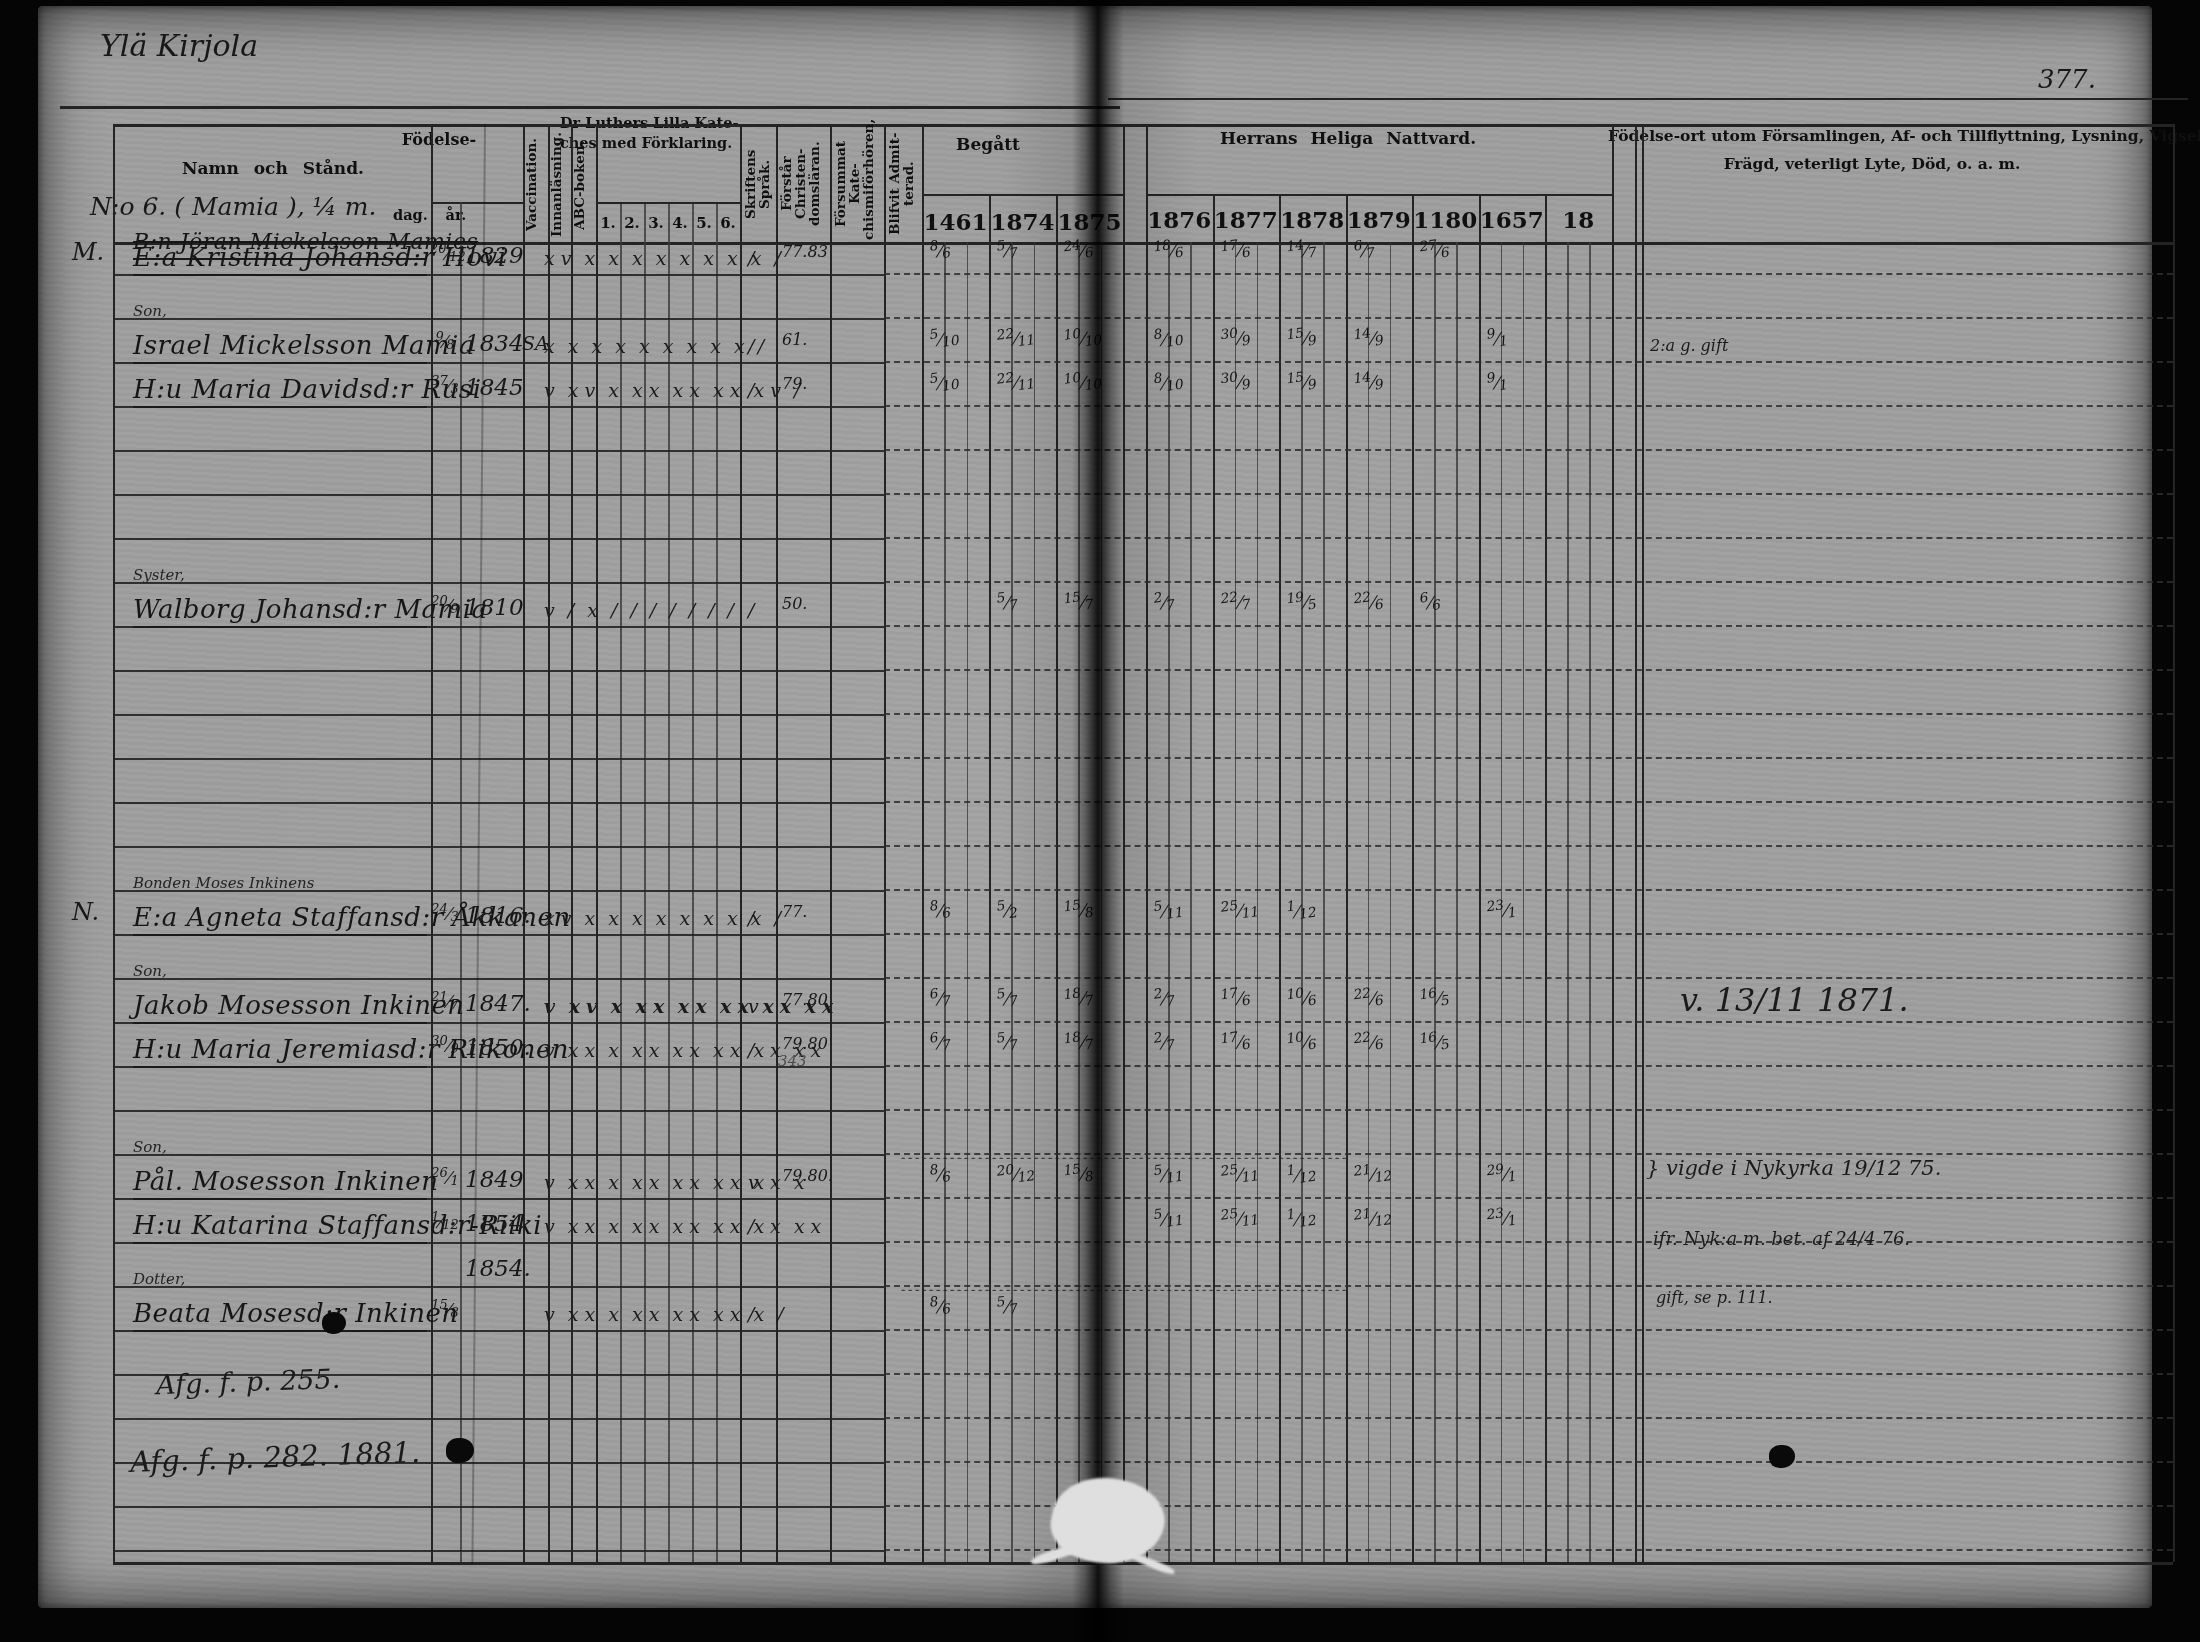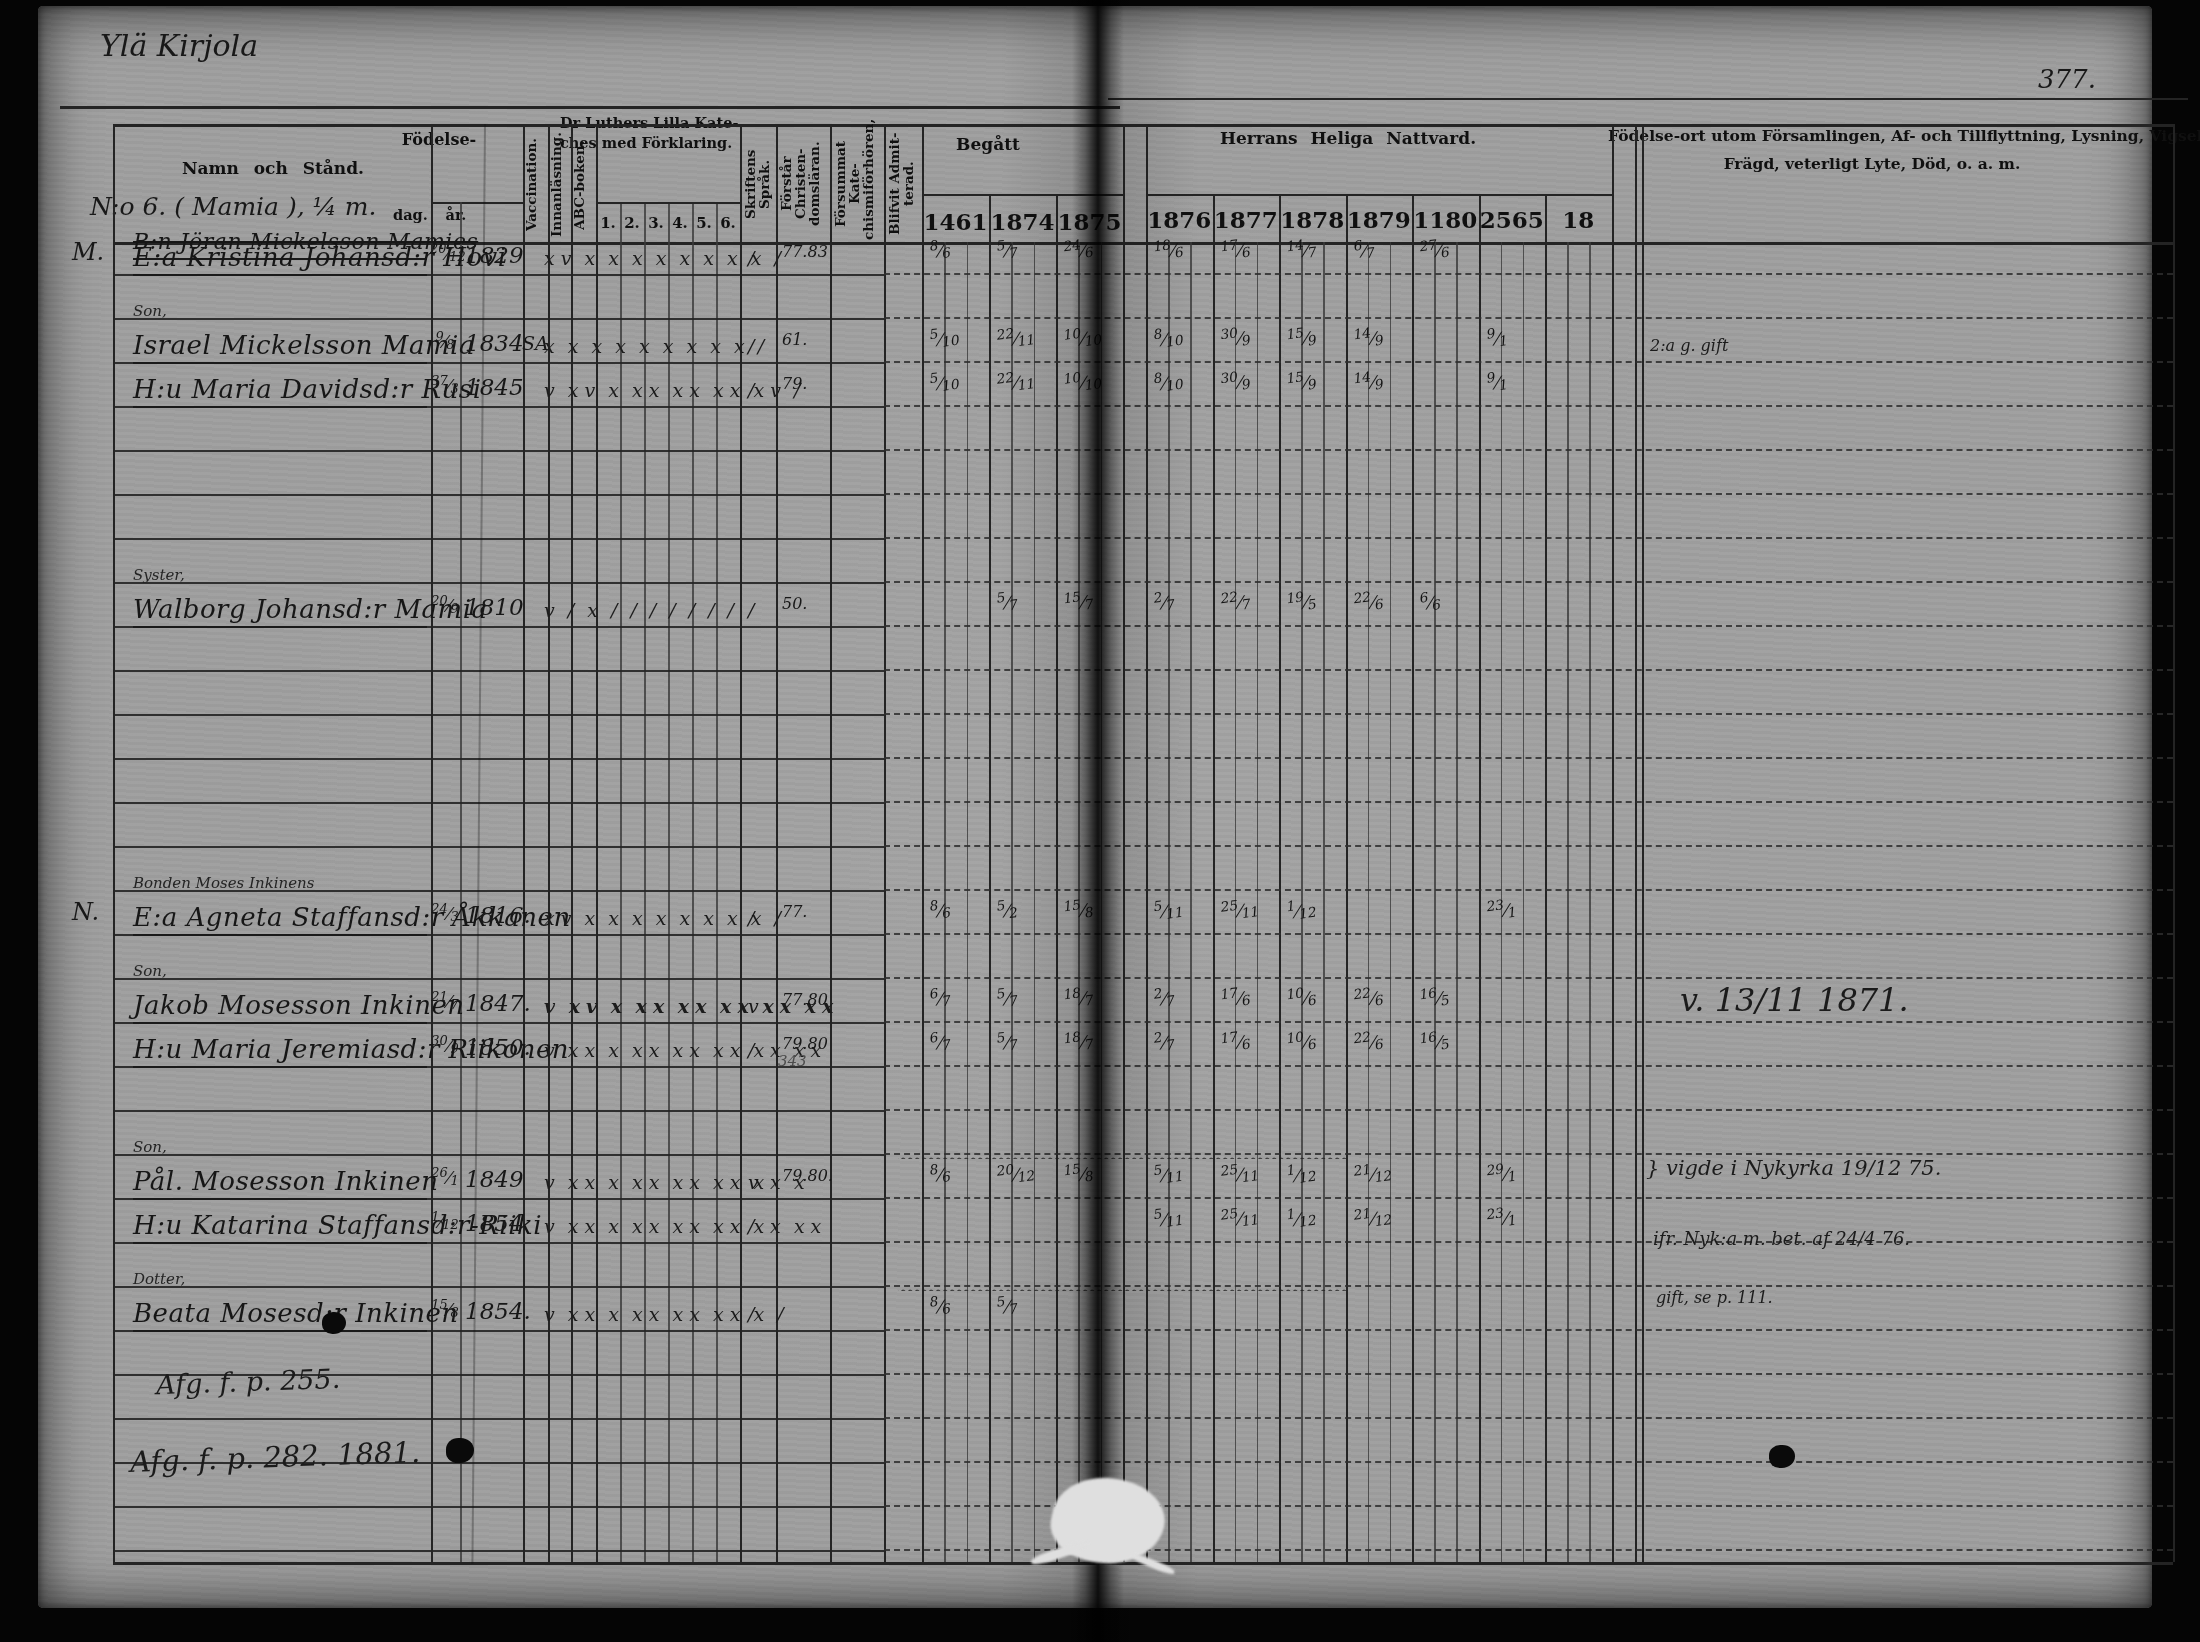--- a/index.html
+++ b/index.html
@@ -204,21 +204,21 @@
         <div class="print center" style="left:654px;top:208px;width:24px;font-size:15px;">5.</div>
         <div class="print center" style="left:678px;top:208px;width:24px;font-size:15px;">6.</div>
         <div class="print center" style="left:884px;top:202px;width:67px;font-size:23px;">1461</div>
         <div class="print center" style="left:951px;top:202px;width:67px;font-size:23px;">1874</div>
         <div class="print center" style="left:1018px;top:202px;width:67px;font-size:23px;">1875</div>
         <div class="print center" style="left:1108px;top:200px;width:66.5px;font-size:23px;">1876</div>
         <div class="print center" style="left:1174.5px;top:200px;width:66.5px;font-size:23px;">1877</div>
         <div class="print center" style="left:1241px;top:200px;width:66.5px;font-size:23px;">1878</div>
         <div class="print center" style="left:1307.5px;top:200px;width:66.5px;font-size:23px;">1879</div>
         <div class="print center" style="left:1374px;top:200px;width:66.5px;font-size:23px;">1180</div>
-        <div class="print center" style="left:1440.5px;top:200px;width:66.5px;font-size:23px;">2565</div>
+        <div class="print center" style="left:1440.5px;top:200px;width:66.5px;font-size:23px;">1657</div>
         <div class="print center" style="left:1507px;top:200px;width:66.5px;font-size:23px;">18</div>
         <div class="entry-name struck hw-name" style="left:95px;top:217px;width:294px;font-size:22px;">B:n Jöran Mickelsson Mamies</div>
         <div class="hw" style="left:34px;top:232px;font-size:24px;">M.</div>
         <div class="entry-name hw-name" style="left:95px;top:233px;width:294px;font-size:26px;">E:a Kristina Johansd:r Hovi</div>
         <div class="hw" style="left:392px;top:235px;width:30px;text-align:center;font-size:18px;"><span class="frac"><span class="n">20</span><span class="s">⁄</span><span class="d">12</span></span></div>
         <div class="hw" style="left:427px;top:236px;font-size:23px;">1829</div>
         <div class="marks" style="left:506px;top:241px;">xv x x x x x x x x /</div>
         <div class="hw" style="left:710px;top:241px;font-size:19px;">/</div>
         <div class="hw" style="left:744px;top:236px;font-size:16px;">77.83</div>
         <div class="datecell" style="left:892px;top:230px;"><span class="frac"><span class="n">8</span><span class="s">⁄</span><span class="d">6</span></span></div>
@@ -340,21 +340,21 @@
         <div class="marks" style="left:506px;top:1209px;">v xx x xx xx xx xx xx</div>
         <div class="hw" style="left:710px;top:1209px;font-size:19px;">/</div>
         <div class="datecell" style="left:1116px;top:1198px;"><span class="frac"><span class="n">5</span><span class="s">⁄</span><span class="d">11</span></span></div>
         <div class="datecell" style="left:1182.5px;top:1198px;"><span class="frac"><span class="n">25</span><span class="s">⁄</span><span class="d">11</span></span></div>
         <div class="datecell" style="left:1249px;top:1198px;"><span class="frac"><span class="n">1</span><span class="s">⁄</span><span class="d">12</span></span></div>
         <div class="datecell" style="left:1315.5px;top:1198px;"><span class="frac"><span class="n">21</span><span class="s">⁄</span><span class="d">12</span></span></div>
         <div class="datecell" style="left:1448.5px;top:1198px;"><span class="frac"><span class="n">23</span><span class="s">⁄</span><span class="d">1</span></span></div>
         <div class="relation" style="left:95px;top:1264px;">Dotter,</div>
         <div class="entry-name hw-name" style="left:95px;top:1289px;width:294px;font-size:26px;">Beata Mosesd:r Inkinen</div>
         <div class="hw" style="left:392px;top:1291px;width:30px;text-align:center;font-size:18px;"><span class="frac"><span class="n">15</span><span class="s">⁄</span><span class="d">8</span></span></div>
-        <div class="hw" style="left:427px;top:1292px;font-size:23px;">1854.</div>
+        <div class="hw" style="left:427px;top:1249px;font-size:23px;">1854.</div>
         <div class="marks" style="left:506px;top:1297px;">v xx x xx xx xx x /</div>
         <div class="hw" style="left:710px;top:1297px;font-size:19px;">/</div>
         <div class="scribble" style="left:860px;top:1270px;width:448px;">xxxxxxxxxxxxxxxxxxxxxxxxxxxxxxxxxxxxxxxxxxxxxxxxxxxxxxxxxxxx</div>
         <div class="datecell" style="left:892px;top:1286px;"><span class="frac"><span class="n">8</span><span class="s">⁄</span><span class="d">6</span></span></div>
         <div class="datecell" style="left:959px;top:1286px;"><span class="frac"><span class="n">5</span><span class="s">⁄</span><span class="d">7</span></span></div>
         <div class="note faint" style="left:1612px;top:330px;font-size:16px;">2:a g. gift</div>
         <div class="note" style="left:1642px;top:975px;font-size:32px;">v. 13/11 1871.</div>
         <div class="note" style="left:1608px;top:1150px;font-size:21px;">} vigde i Nykyrka 19/12 75.</div>
         <div class="note" style="left:1615px;top:1222px;font-size:18px;">ifr. Nyk:a m. bet. af 24/4 76.</div>
         <div class="note faint" style="left:1618px;top:1282px;font-size:16px;">gift, se p. 111.</div>

